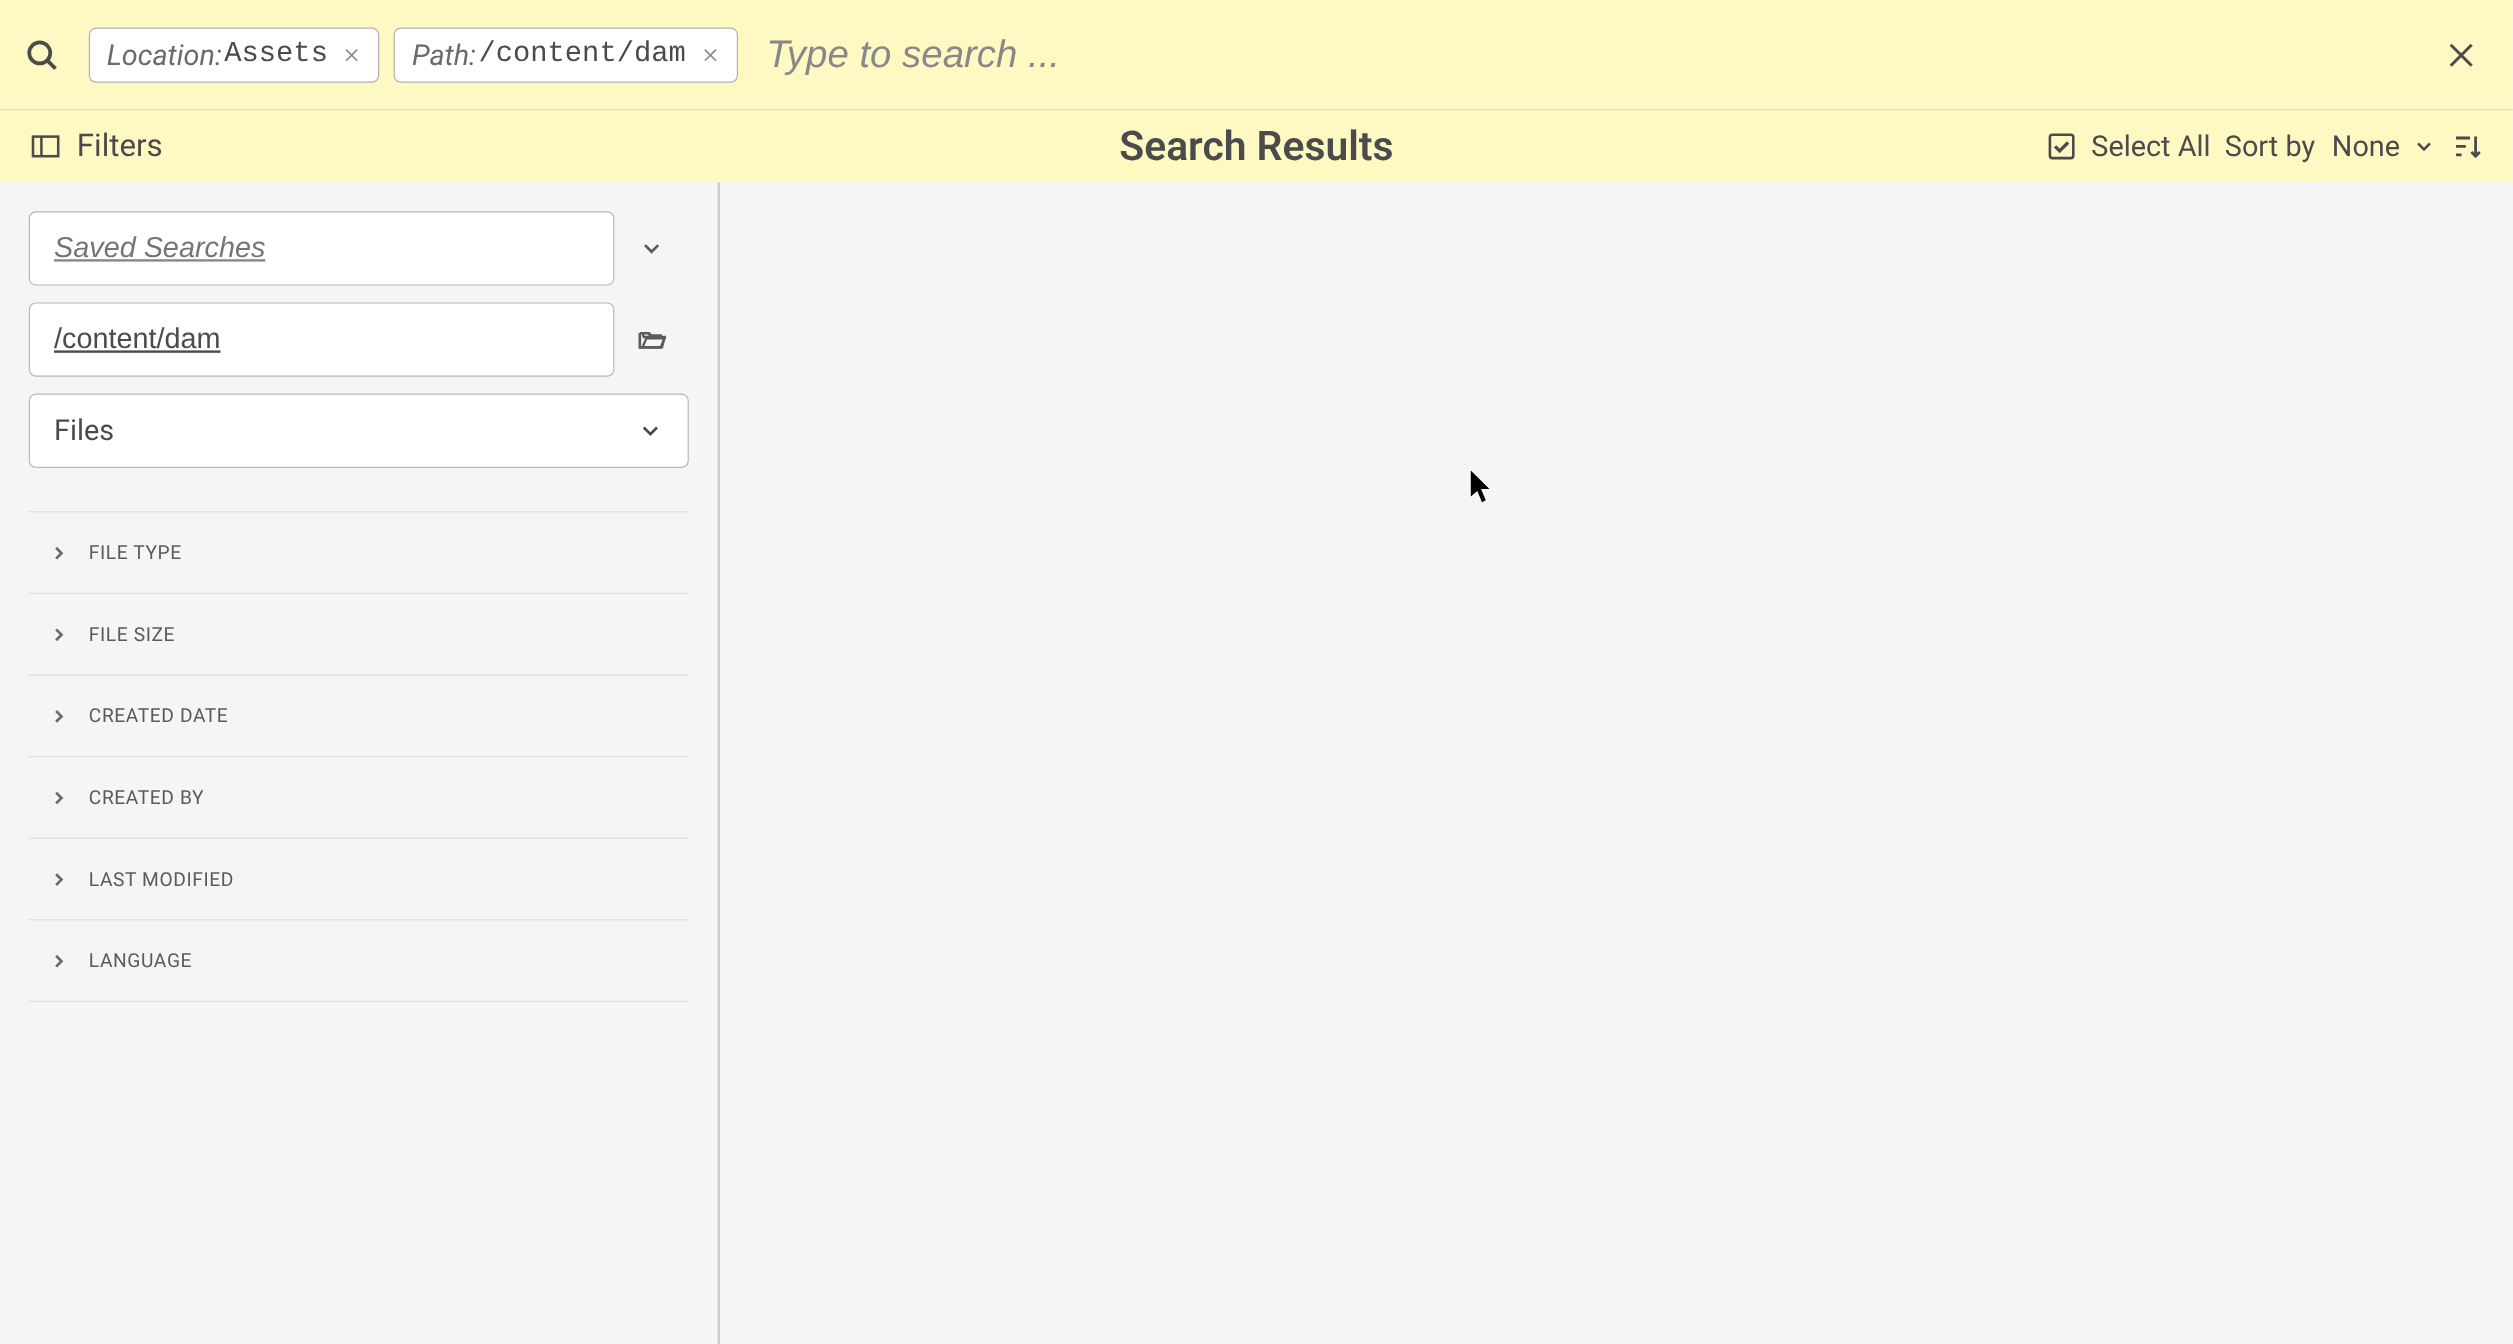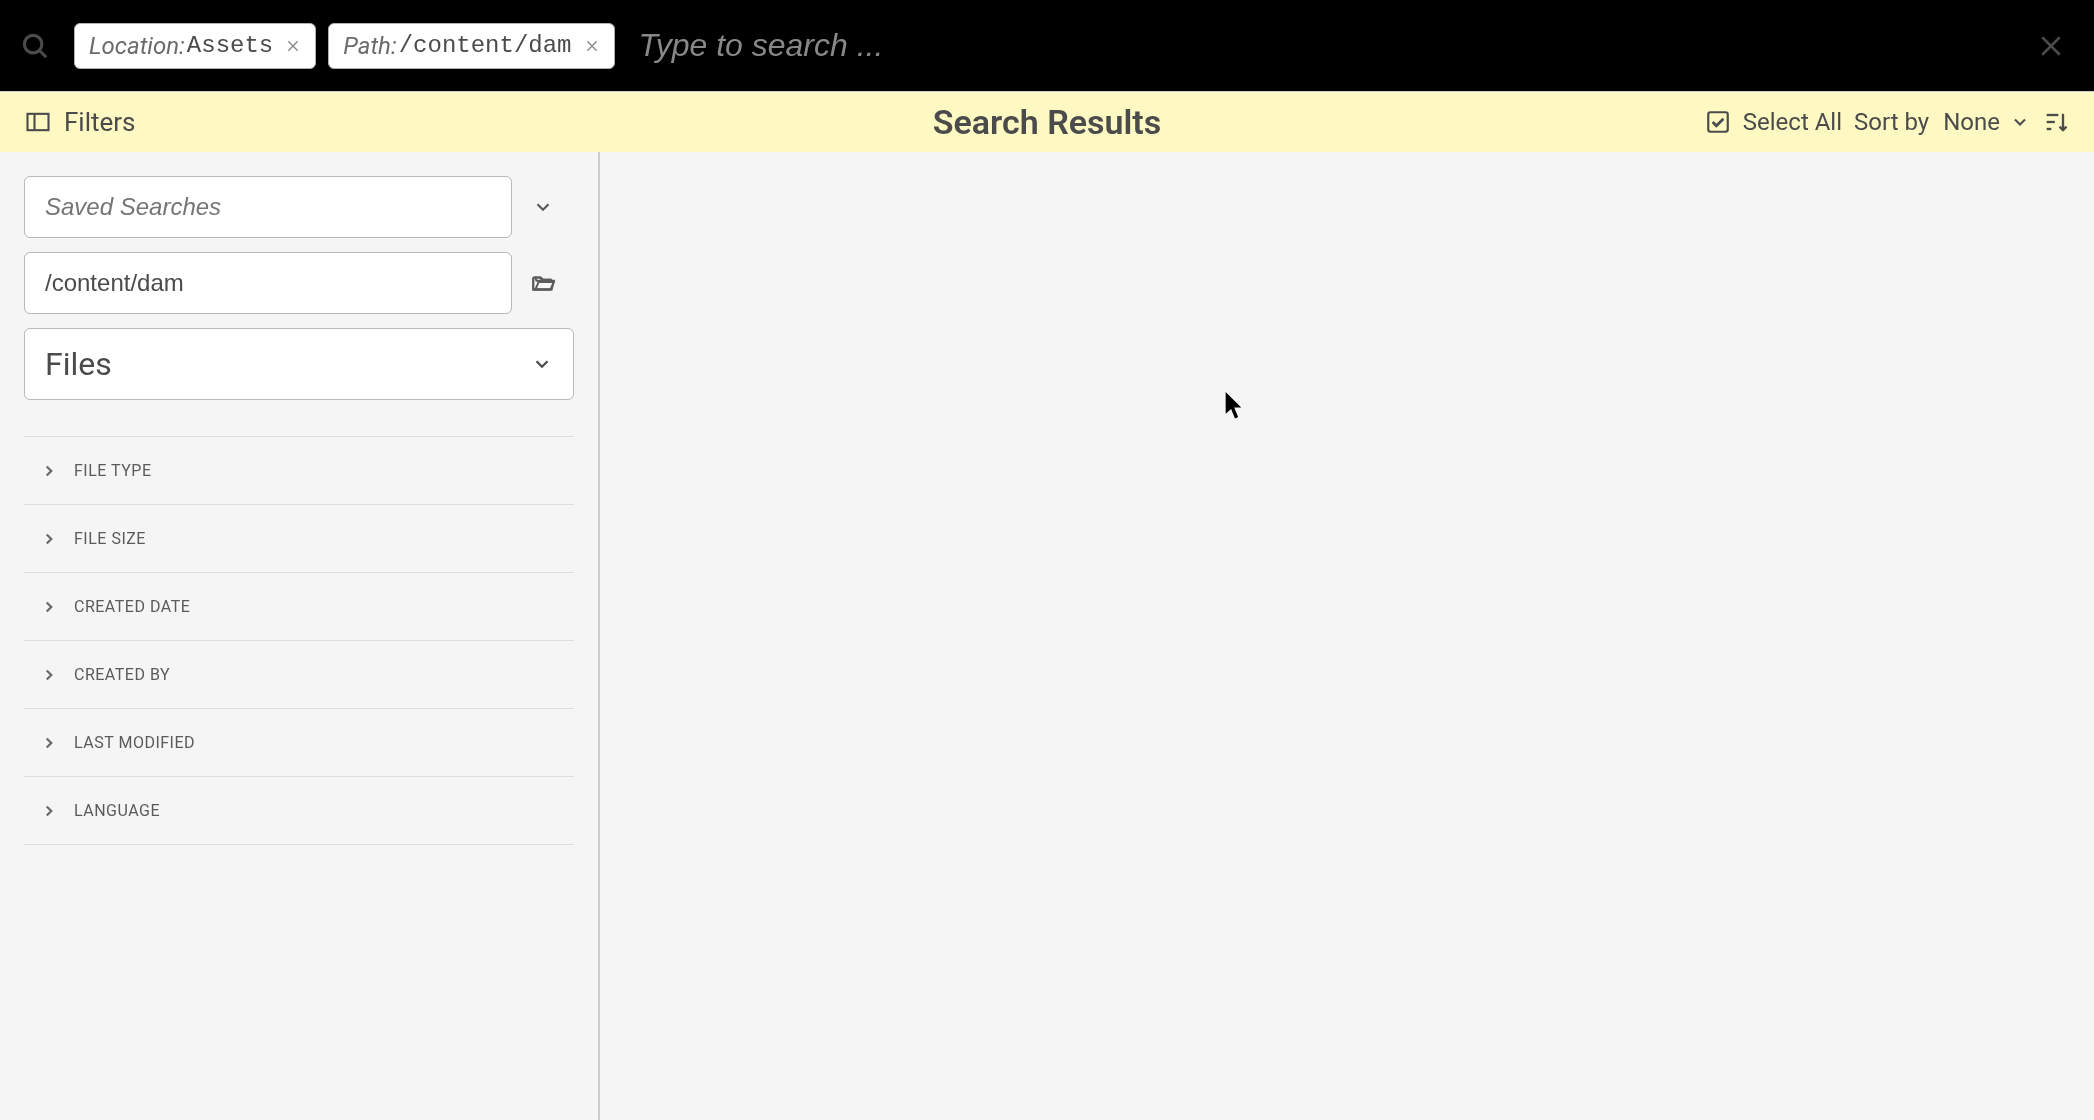--- a/index.html
+++ b/index.html
@@ -13,21 +13,21 @@
       background: #f5f5f5;
       width: 2094px;
       height: 1120px;
       overflow: hidden;
     }
     
     .search-bar {
       display: flex;
       align-items: center;
       padding: 12px 20px;
-      background: #000000;
+      background: #fef9c3;
       border-bottom: 1px solid #d0d0d0;
       height: 92px;
     }
     
     .search-icon {
       color: #4b4b4b;
       margin-right: 24px;
     }
     
     .filter-tag {
@@ -167,40 +167,41 @@
     
     .text-input {
       flex: 1;
       padding: 16px 20px;
       font-size: 24px;
       border: 1px solid #b8b8b8;
       border-radius: 6px;
       background: #fff;
       color: #4b4b4b;
       outline: none;
+      text-decoration: underline;
     }
     
     .saved-placeholder {
       font-style: italic;
       color: #888;
     }
     
     .input-addon {
       width: 62px;
       display: flex;
       align-items: center;
       justify-content: center;
       color: #5b5b5b;
       cursor: pointer;
     }
     
     .select-input {
       width: 100%;
       padding: 16px 20px;
-      font-size: 32px;
+      font-size: 24px;
       border: 1px solid #b8b8b8;
       border-radius: 6px;
       background: #fff;
       color: #4b4b4b;
       display: flex;
       align-items: center;
       justify-content: space-between;
       cursor: pointer;
       margin-bottom: 36px;
     }

